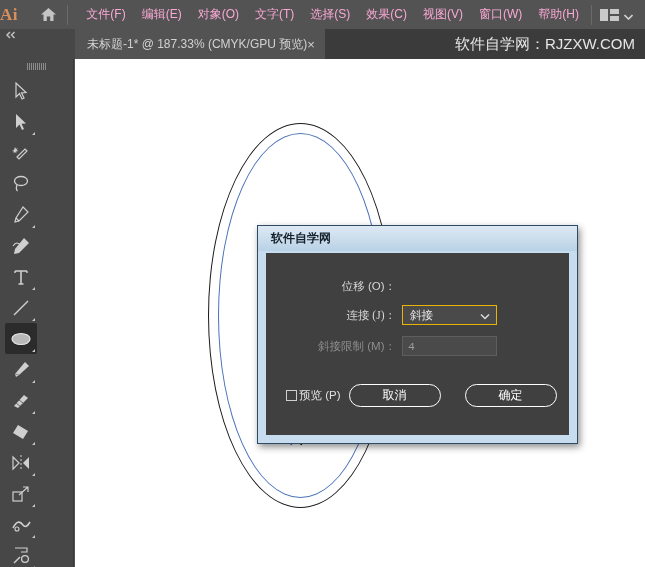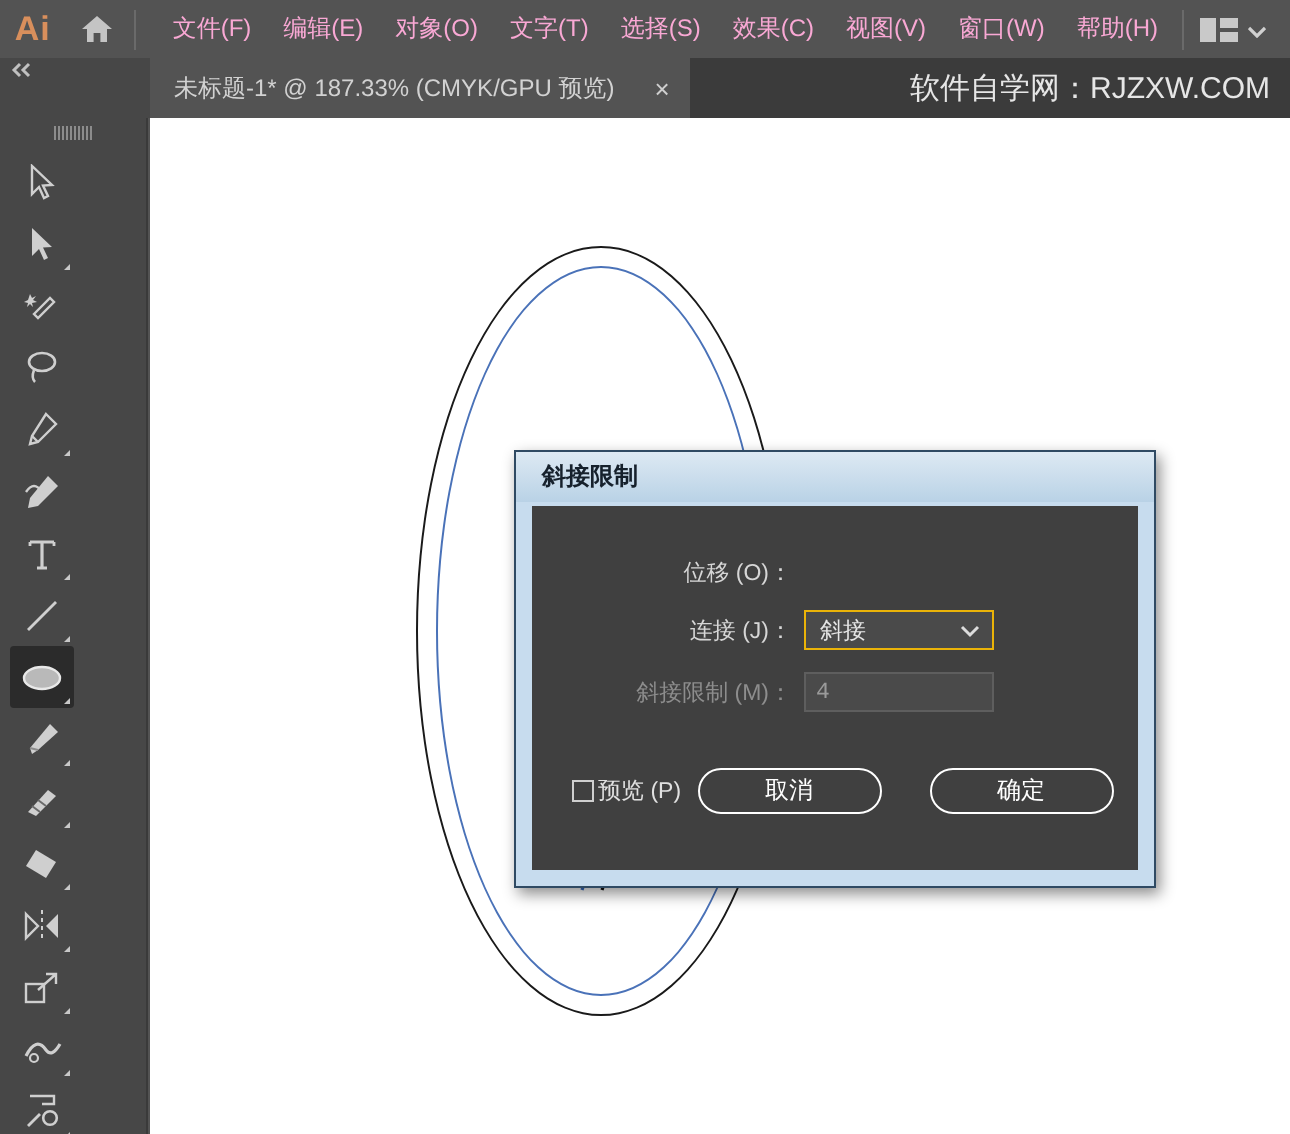--- a/index.html
+++ b/index.html
@@ -11,23 +11,23 @@
     -webkit-font-smoothing: antialiased;
   }
   #app { position: relative; width: 645px; height: 567px; background: #535353; }
 
   
   .menubar {
     position: absolute; left: 0; top: 0; width: 645px; height: 29px;
     background: #535353; display: flex; align-items: center;
   }
   .ai-logo {
-    width: 34px; text-align: center; color: #d98f5c;
+    width: 34px; text-align: left; color: #d98f5c;
     font-size: 17px; font-weight: bold; letter-spacing: .5px;
-    font-family: Liberation Sans, sans-serif;
+    font-family: Liberation Serif, serif;
   }
   .home-icon { width: 32px; display: flex; justify-content: center; align-items: center; }
   .menu-sep { width: 1px; height: 20px; background: #6a6a6a; margin: 0 4px; }
   .menu-items { display: flex; align-items: center; margin-left: 6px; }
   .menu-item {
     color: #f9a8d4; font-size: 12px; padding: 4px 8px; white-space: nowrap; cursor: default;
   }
   .menubar-right { margin-left: auto; display: flex; align-items: center; padding-right: 8px; }
   .ws-icon { display: flex; align-items: center; gap: 5px; padding: 3px 4px; }
 
@@ -37,21 +37,21 @@
     background: #3b3b3b;
   }
   .panel-collapse {
     position: absolute; left: 0; top: 0; width: 75px; height: 30px;
     background: #474747; display: flex; align-items: flex-start; padding: 2px 0 0 5px;
   }
   .chev-left { color: #b9b9b9; font-size: 9px; letter-spacing: -2px; }
   .doc-tab {
     position: absolute; left: 75px; top: 0; height: 30px;
     background: #535353; display: flex; align-items: center;
-    padding: 0 10px 0 12px; gap: 20px;
+    padding: 0 10px 0 12px; gap: 0;
   }
   .doc-tab-title { color: #d2d2d2; font-size: 12px; white-space: nowrap; }
   .doc-tab-close { color: #cfcfcf; font-size: 13px; line-height: 1; cursor: pointer; }
   .watermark {
     position: absolute; right: 10px; top: 0; height: 30px;
     display: flex; align-items: center; color: #e6e6e6; font-size: 15px;
     white-space: nowrap;
   }
 
   
@@ -351,29 +351,29 @@
     <div class="cursor-mark">
       <svg width="24" height="16" viewBox="0 0 24 16">
         <path d="M4 14 L8 2" stroke="#3a6fc4" stroke-width="1.6" fill="none"></path>
         <path d="M14 14 L18 2" stroke="#101010" stroke-width="1.6" fill="none"></path>
       </svg>
     </div>
   </div>
 
   <div class="dialog">
     <div class="dlg-title">
-      <span class="dlg-title-text">斜接限制</span>
+      <span class="dlg-title-text">软件自学网</span>
     </div>
     <div class="dlg-body">
 
       <div class="dlg-row" style="margin-top:26px;">
         <span class="dlg-label">位移 (O)：</span>
       </div>
 
-      <div class="dlg-row" style="margin-top:11px;">
+      <div class="dlg-row" style="margin-top:11px;font-family:Liberation Serif, serif;">
         <span class="dlg-label">连接 (J)：</span>
         <span class="field-select">
           <span class="field-select-val">斜接</span>
           <span>
             <svg width="10" height="7" viewBox="0 0 10 7">
                 <path d="M1 1.5 L5 5.5 L9 1.5" stroke="#dcdcdc" stroke-width="1.5" fill="none"></path>
               </svg>
           </span>
         </span>
       </div>

